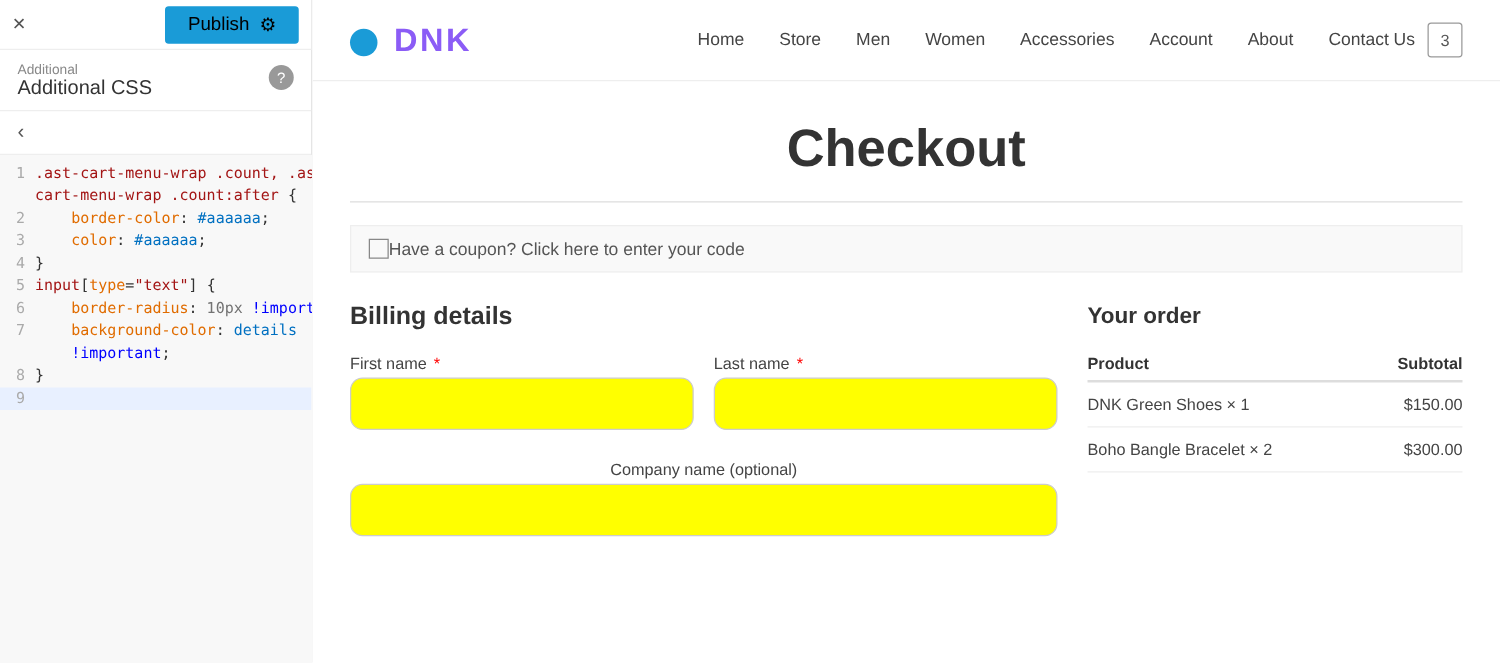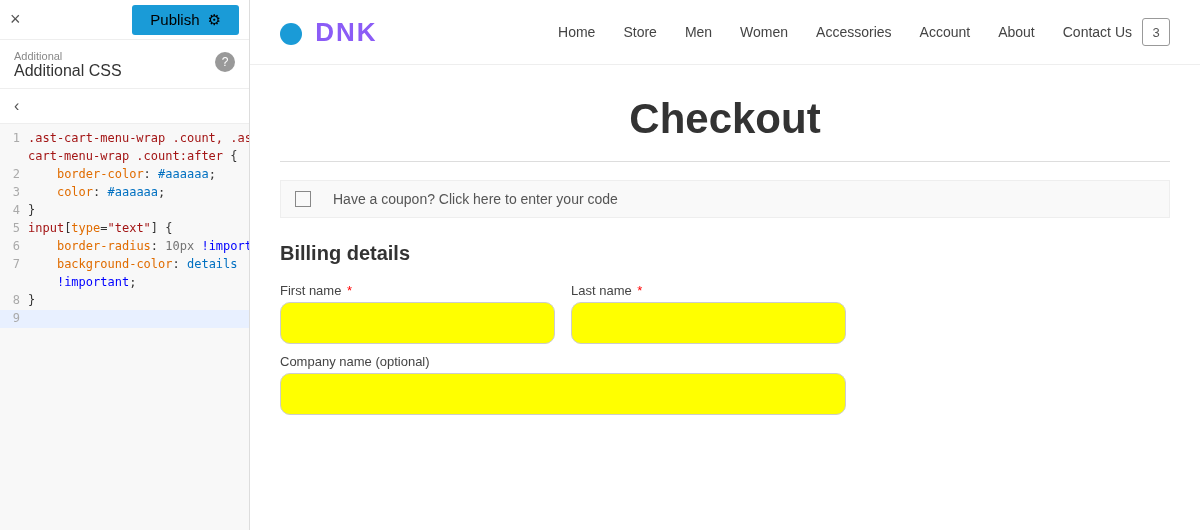--- a/index.html
+++ b/index.html
@@ -192,21 +192,21 @@
       padding: 30px 0 18px 0;
     }
     .checkout-divider {
       border: none;
       border-top: 1px solid #ddd;
       margin-bottom: 18px;
     }
     .coupon-bar {
       display: flex;
       align-items: center;
-      gap: 22px;
+      gap: 0;
       padding: 10px 14px;
       background: #f9f9f9;
       border: 1px solid #eee;
       margin-bottom: 24px;
       font-size: 14px;
       color: #555;
     }
     .coupon-icon {
       width: 16px;
       height: 16px;
@@ -224,21 +224,21 @@
     .billing-section h2 {
       font-size: 20px;
       font-weight: 600;
       color: #333;
       margin-bottom: 18px;
     }
     .form-row {
       display: grid;
       grid-template-columns: 1fr 1fr;
       gap: 16px;
-      margin-bottom: 10px;
+      margin-bottom: 24px;
     }
     .form-group {
       display: flex;
       flex-direction: column;
       gap: 4px;
     }
     .form-group label {
       font-size: 13px;
       color: #444;
     }
@@ -250,20 +250,21 @@
       height: 42px;
       background: yellow;
       border: 1px solid #ccc;
       border-radius: 10px;
       padding: 0 10px;
       font-size: 14px;
       width: 100%;
     }
     .company-group {
       margin-bottom: 4px;
+      align-items: center;
     }
 
     
     .order-summary {
       background: #fff;
     }
     .order-summary h3 {
       font-size: 18px;
       font-weight: 600;
       color: #333;
@@ -408,15 +409,36 @@
             </label>
             <input type="text" style="">
           </div>
         </div>
         <div class="form-group company-group">
           <label>Company name (optional)</label>
           <input type="text" style="width: 100%;">
         </div>
       </div>
 
+      <div class="order-summary">
+        <h3>Your order</h3>
+        <table class="order-table">
+          <thead>
+            <tr>
+              <th>Product</th>
+              <th>Subtotal</th>
+            </tr>
+          </thead>
+          <tbody id="order-items">
+          <tr>
+                <td>DNK Green Shoes × 1</td>
+                <td>$150.00</td>
+              </tr>
+              <tr>
+                <td>Boho Bangle Bracelet × 2</td>
+                <td>$300.00</td>
+              </tr>
+            </tbody>
+        </table>
+      </div>
     </div>
   </div>
 </div>
 
 </body></html>

